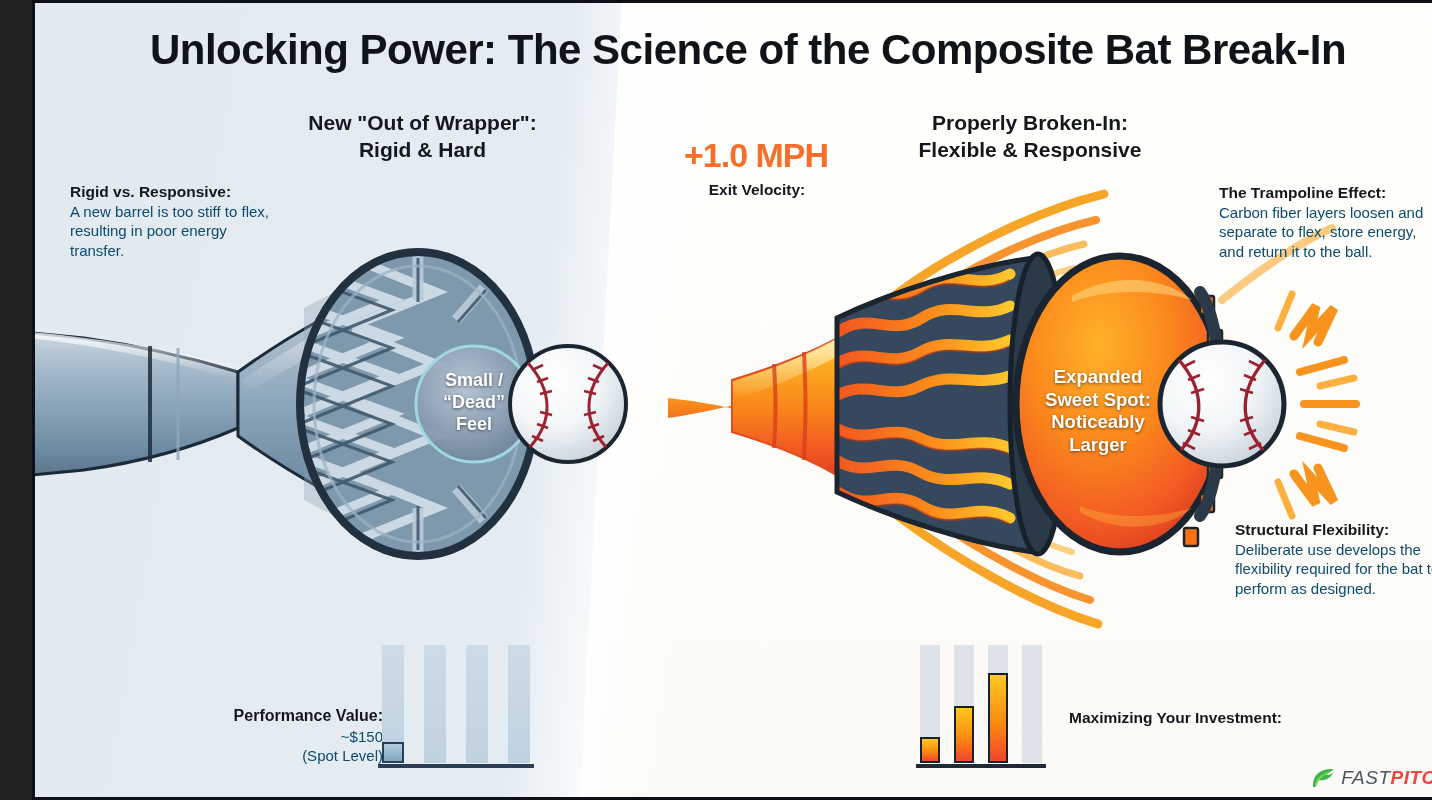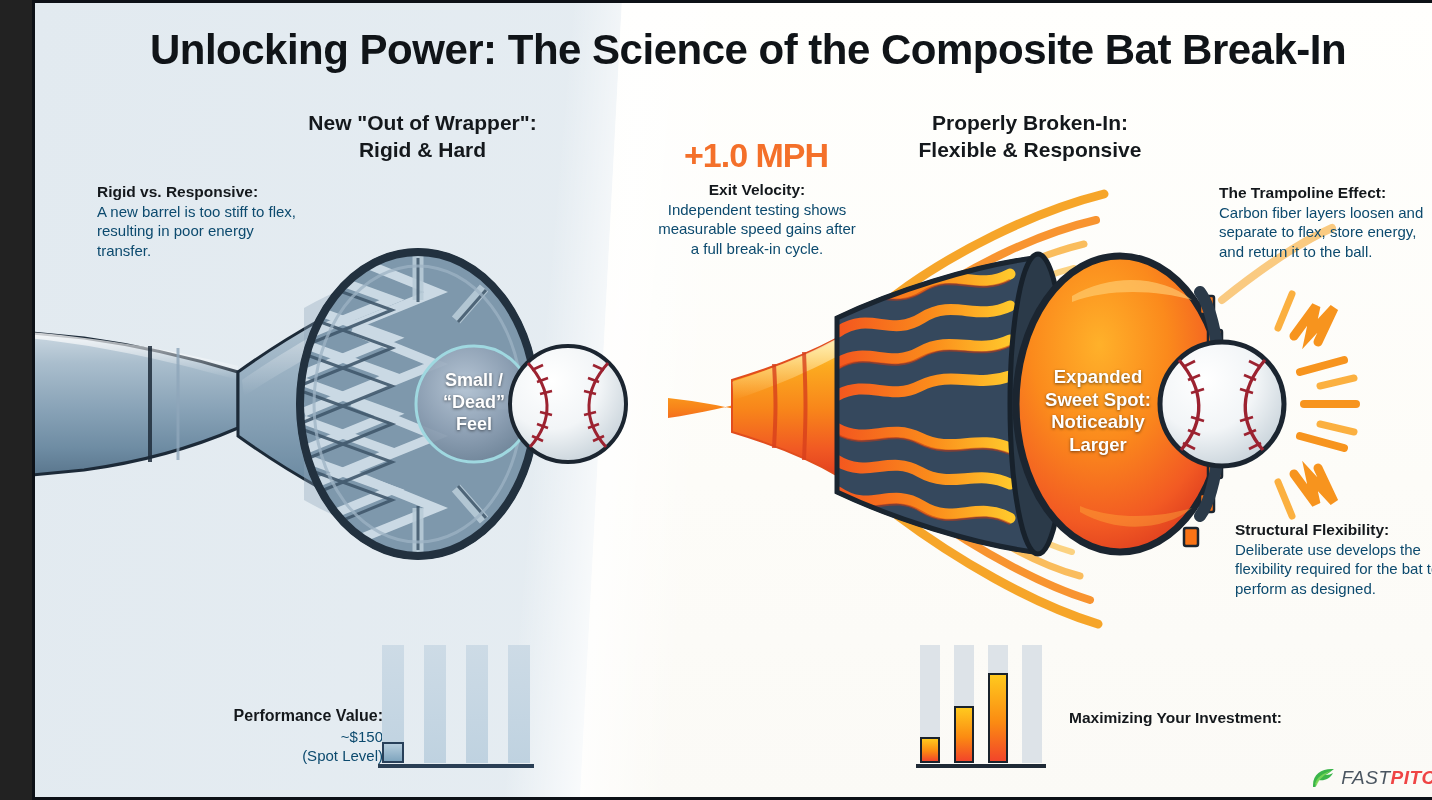--- a/index.html
+++ b/index.html
@@ -41,21 +41,21 @@
   .head-left{left:258px;top:110px;width:265px;}
   .head-right{left:863px;top:110px;width:270px;}
   .bigstat{
     position:absolute;left:618px;top:136px;width:212px;text-align:center;
     font-size:34px;font-weight:bold;color:#f4702a;letter-spacing:-1px;
   }
   .callout{position:absolute;}
   .callout .ct{font-weight:bold;font-size:15.5px;color:#14181c;line-height:1.3;}
   .callout .cb{font-size:15px;color:#0c4a6e;line-height:1.28;}
   .c-center{text-align:center;}
-  .c-rigid{left:65px;top:182px;width:215px;}
+  .c-rigid{left:38px;top:182px;width:215px;}
   .c-exit{left:625px;top:180px;width:200px;}
   .c-tramp{left:1187px;top:183px;width:210px;}
   .c-flex{left:1203px;top:520px;width:215px;}
   .c-max{left:1037px;top:708px;width:380px;}
   .c-perf{left:146px;top:706px;width:205px;text-align:right;}
   .c-perf .ct{font-size:16px;}
   .c-perf .cb{font-size:15px;}
   
   .chart{position:absolute;}
   .chart .plot{position:relative;width:100%;height:100%;display:flex;
@@ -357,21 +357,20 @@
 
   <div class="head head-right">
     <div>Properly Broken-In:</div>
     <div>Flexible &amp; Responsive</div>
   </div>
 
   <div class="bigstat">+1.0 MPH</div>
 
   <div class="callout c-exit c-center">
     <div class="ct">Exit Velocity:</div>
-    <div class="cb">Independent testing shows measurable speed gains after a full break-in cycle.</div>
   </div>
 
   <div class="callout c-rigid">
     <div class="ct">Rigid vs. Responsive:</div>
     <div class="cb">A new barrel is too stiff to flex, resulting in poor energy transfer.</div>
   </div>
 
   <div class="callout c-tramp">
     <div class="ct">The Trampoline Effect:</div>
     <div class="cb">Carbon fiber layers loosen and separate to flex, store energy, and return it to the ball.</div>

